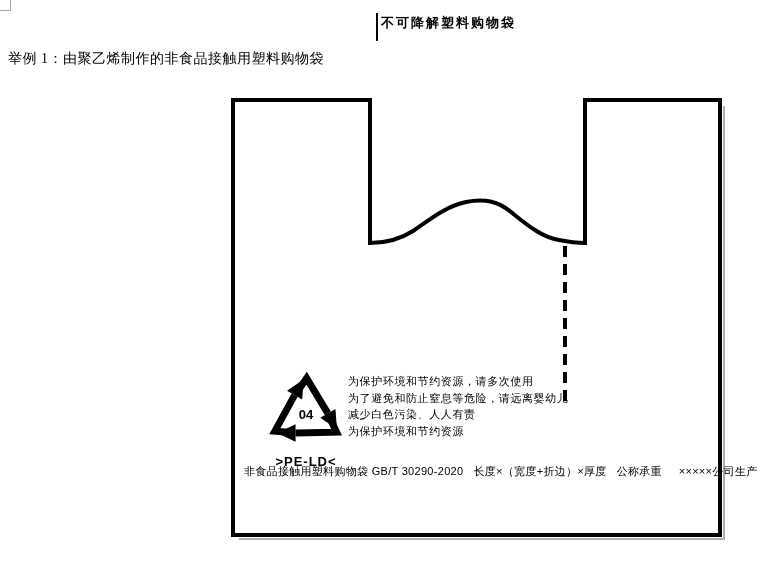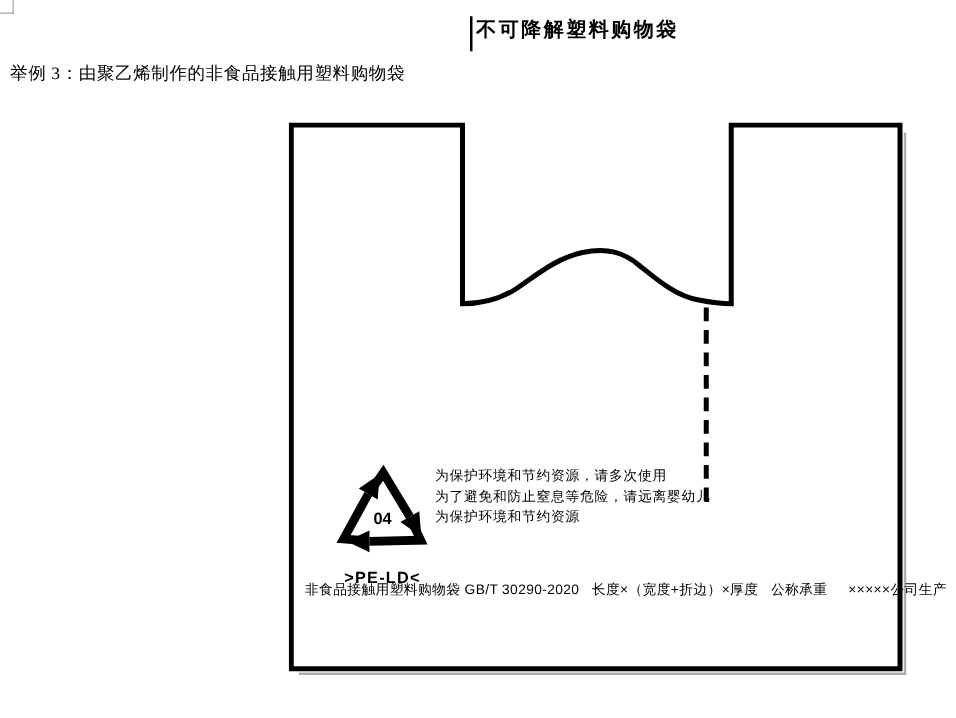--- a/index.html
+++ b/index.html
@@ -8,21 +8,21 @@
     font-family:"Liberation Serif","DejaVu Serif",serif;color:#000;
     overflow:hidden;
   }
   
   .corner-mark{position:absolute;left:0;top:0;width:11px;height:11px;}
   .corner-mark .h{position:absolute;left:0;top:10px;width:11px;height:1px;background:#a6a6a6;}
   .corner-mark .v{position:absolute;left:10px;top:0;width:1px;height:11px;background:#a6a6a6;}
   
   .doc-title{
     position:absolute;left:381px;top:14px;
-    font-size:16px;font-weight:bold;letter-spacing:2px;white-space:nowrap;
+    font-size:13px;font-weight:bold;letter-spacing:2px;white-space:nowrap;
   }
   .text-caret{position:absolute;left:376px;top:13px;width:2px;height:28px;background:#000;}
   .doc-caption{
     position:absolute;left:8px;top:50px;font-size:14px;letter-spacing:0.5px;white-space:nowrap;
   }
   
   .bag-figure{position:absolute;left:231px;top:98px;width:496px;height:443px;}
   .bag-figure svg.outline{position:absolute;left:0;top:0;}
   .recycle-block{position:absolute;left:30px;top:267px;width:90px;text-align:center;}
   .recycle-block svg{display:block;margin:0 auto;}
@@ -46,21 +46,21 @@
 
 <div class="corner-mark">
   <div class="h"></div>
   <div class="v"></div>
 </div>
 
 <div class="text-caret"></div>
 
 <div class="doc-title">不可降解塑料购物袋</div>
 
-<div class="doc-caption">举例 3：由聚乙烯制作的非食品接触用塑料购物袋</div>
+<div class="doc-caption">举例 1：由聚乙烯制作的非食品接触用塑料购物袋</div>
 
 <div class="bag-figure">
 
   <svg class="outline" width="496" height="443" viewBox="0 0 496 443">
 
     <path d="M 493,8 L 493,441 L 8,441" fill="none" stroke="#adadad" stroke-width="2"></path>
 
     <path d="M 2,2 L 139,2 L 139,145
              C 152,145 168,142 182,133
              C 198,122 215,108 235,104
@@ -85,17 +85,18 @@
         <polygon points="38,68 38,88 17,78" transform="rotate(240 50 56)"></polygon>
       </g>
       <text x="50" y="62" text-anchor="middle" font-family="Liberation Sans, DejaVu Sans, sans-serif" font-size="15" font-weight="bold" fill="#000">04</text>
     </svg>
     <div class="resin-code-label">&gt;PE-LD&lt;</div>
   </div>
 
   <div class="warnings">
     <div>为保护环境和节约资源，请多次使用</div>
     <div>为了避免和防止窒息等危险，请远离婴幼儿</div>
+    <div>减少白色污染、人人有责</div>
     <div>为保护环境和节约资源</div>
   </div>
 
   <div class="bottom-label">非食品接触用塑料购物袋 GB/T 30290-2020   长度×（宽度+折边）×厚度   公称承重     ×××××公司生产</div>
 </div>
 
 </body></html>

